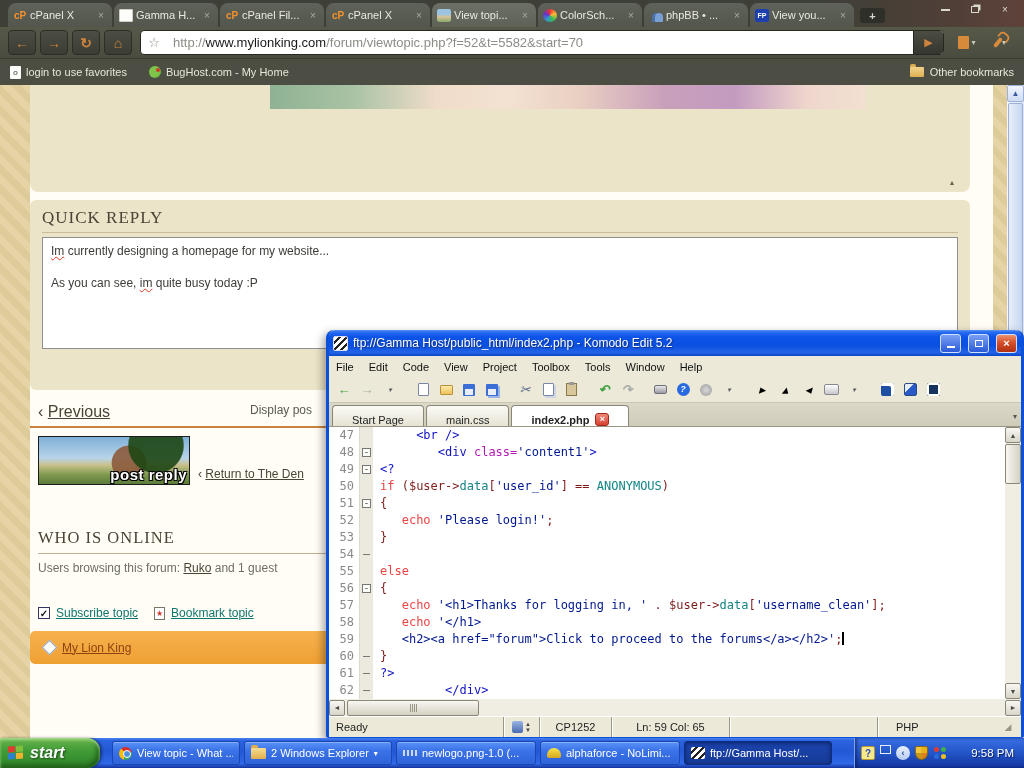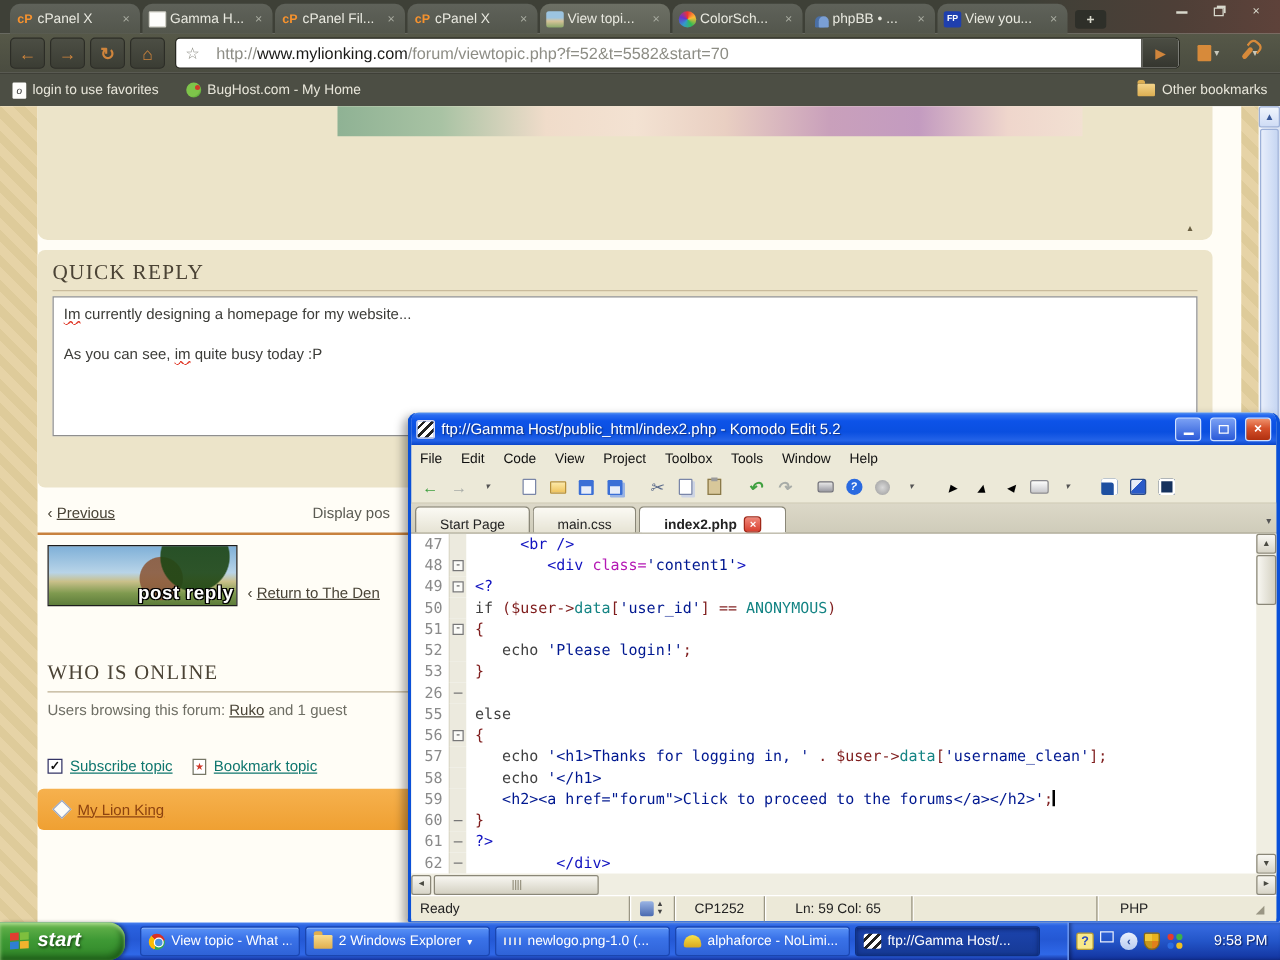--- a/index.html
+++ b/index.html
@@ -98,21 +98,21 @@
   .top-arrow{position:absolute;right:16px;bottom:5px;color:#6a5f42;font-size:8px;}
 
   .qr-panel{position:absolute;left:30px;top:115px;width:940px;height:190px;background:#ece4c9;border-radius:6px;}
   .qr-title{position:absolute;left:12px;top:8px;width:916px;font-family:"Liberation Serif",serif;
     font-size:17px;letter-spacing:1px;color:#4b4335;border-bottom:1px solid #c9bb9c;padding-bottom:4px;}
   .qr-text{position:absolute;left:12px;top:37px;width:916px;height:112px;background:#fff;
     border:1px solid #8f8f8f;font-size:12px;color:#3c3c38;line-height:16px;padding:5px 8px;}
   .qr-gap{height:16px;}
   .misspelled{text-decoration:underline wavy #e03a2a;text-decoration-thickness:1px;}
 
-  .nav-row{position:absolute;left:38px;top:318px;font-size:12px;color:#4a4437;text-align:right;}
+  .nav-row{position:absolute;left:38px;top:318px;font-size:16px;color:#4a4437;text-align:right;}
   .link{color:#4a4437;text-decoration:underline;cursor:pointer;}
   .display-pos{position:absolute;left:250px;top:318px;font-size:12px;color:#5a5a52;}
   .hrule{position:absolute;left:30px;top:341px;width:940px;height:2px;background:#c8823e;}
   .postreply{position:absolute;left:38px;top:351px;width:152px;height:49px;border:1px solid #1c1c1c;
     background:
       radial-gradient(circle at 78% 18%,rgba(30,70,20,.9) 0 22%,transparent 23%),
       radial-gradient(circle at 60% 55%,rgba(140,90,60,.9) 0 18%,transparent 19%),
       linear-gradient(180deg,#7fb0d8 0%,#b8d4e8 45%,#c9c08a 60%,#7f9a4f 80%,#5d7c3a 100%);
     display:flex;align-items:flex-end;justify-content:flex-end;}
   .postreply span{font-size:15px;font-weight:bold;color:#fff;padding:0 2px 1px 0;letter-spacing:.5px;
@@ -195,21 +195,21 @@
   .k-num{width:30px;text-align:right;color:#8a8a8a;padding-right:5px;flex:0 0 30px;}
   .k-fold{width:14px;flex:0 0 14px;background:#eceade;border-left:1px solid #dddacb;position:relative;}
   .fold-box{position:absolute;left:2px;top:4px;width:9px;height:9px;border:1px solid #777;background:#fbfbf8;
     color:#333;font-size:9px;line-height:7px;text-align:center;}
   .fold-dash{position:absolute;left:3px;top:8px;width:7px;height:1px;background:#777;}
   .k-code{padding-left:7px;flex:1;color:#000;}
   .tok-pln{color:#7f1d1d;}
   .tok-tag{color:#1012c0;}
   .tok-att{color:#b418b4;}
   .tok-str{color:#001890;}
-  .tok-kw{color:#404040;}
+  .tok-kw{color:#ef4444;}
   .tok-id{color:#148484;}
   .caret{display:inline-block;width:1.5px;height:13px;background:#000;vertical-align:-2px;}
 
   .k-vscroll{position:absolute;right:0;top:97px;width:16px;height:272px;background:#f0eee2;}
   .k-sbtn{position:absolute;left:0;width:16px;height:16px;background:linear-gradient(#f8f7f2,#d8d5c8);
     border:1px solid #8a8778;border-radius:2px;color:#4a4a42;font-size:7px;
     display:flex;align-items:center;justify-content:center;}
   .k-vthumb{position:absolute;left:0;top:17px;width:16px;height:40px;background:linear-gradient(90deg,#f8f7f2,#d4d1c2);
     border:1px solid #8a8778;border-radius:2px;}
   .k-hscroll{position:relative;height:17px;background:#f0eee2;display:flex;align-items:center;}
@@ -537,21 +537,21 @@
         <span class="k-taboverflow">▾</span>
       </div>
     <div class="k-editor" id="k-codearea">
         <div class="k-row"><span class="k-num">47</span><span class="k-fold"></span><span class="k-code"><span class="tok-pln">     </span><span class="tok-tag">&lt;br /&gt;</span></span></div>
         <div class="k-row"><span class="k-num">48</span><span class="k-fold"><span class="fold-box">-</span></span><span class="k-code"><span class="tok-pln">        </span><span class="tok-tag">&lt;div</span><span class="tok-pln"> </span><span class="tok-att">class=</span><span class="tok-str">'content1'</span><span class="tok-tag">&gt;</span></span></div>
         <div class="k-row"><span class="k-num">49</span><span class="k-fold"><span class="fold-box">-</span></span><span class="k-code"><span class="tok-tag">&lt;?</span></span></div>
         <div class="k-row"><span class="k-num">50</span><span class="k-fold"></span><span class="k-code"><span class="tok-kw">if</span><span class="tok-pln"> ($user-&gt;</span><span class="tok-id">data</span><span class="tok-pln">[</span><span class="tok-str">'user_id'</span><span class="tok-pln">] == </span><span class="tok-id">ANONYMOUS</span><span class="tok-pln">)</span></span></div>
         <div class="k-row"><span class="k-num">51</span><span class="k-fold"><span class="fold-box">-</span></span><span class="k-code"><span class="tok-pln">{</span></span></div>
         <div class="k-row"><span class="k-num">52</span><span class="k-fold"></span><span class="k-code"><span class="tok-pln">   </span><span class="tok-kw">echo</span><span class="tok-pln"> </span><span class="tok-str">'Please login!'</span><span class="tok-pln">;</span></span></div>
         <div class="k-row"><span class="k-num">53</span><span class="k-fold"></span><span class="k-code"><span class="tok-pln">}</span></span></div>
-        <div class="k-row"><span class="k-num">26</span><span class="k-fold"><span class="fold-dash"></span></span><span class="k-code"></span></div>
+        <div class="k-row"><span class="k-num">54</span><span class="k-fold"><span class="fold-dash"></span></span><span class="k-code"></span></div>
         <div class="k-row"><span class="k-num">55</span><span class="k-fold"></span><span class="k-code"><span class="tok-kw">else</span></span></div>
         <div class="k-row"><span class="k-num">56</span><span class="k-fold"><span class="fold-box">-</span></span><span class="k-code"><span class="tok-pln">{</span></span></div>
         <div class="k-row"><span class="k-num">57</span><span class="k-fold"></span><span class="k-code"><span class="tok-pln">   </span><span class="tok-kw">echo</span><span class="tok-pln"> </span><span class="tok-str">'&lt;h1&gt;Thanks for logging in, '</span><span class="tok-pln"> . $user-&gt;</span><span class="tok-id">data</span><span class="tok-pln">[</span><span class="tok-str">'username_clean'</span><span class="tok-pln">];</span></span></div>
         <div class="k-row"><span class="k-num">58</span><span class="k-fold"></span><span class="k-code"><span class="tok-pln">   </span><span class="tok-kw">echo</span><span class="tok-pln"> </span><span class="tok-str">'&lt;/h1&gt;</span></span></div>
         <div class="k-row"><span class="k-num">59</span><span class="k-fold"></span><span class="k-code"><span class="tok-pln">   </span><span class="tok-str">&lt;h2&gt;&lt;a href="forum"&gt;Click to proceed to the forums&lt;/a&gt;&lt;/h2&gt;'</span><span class="tok-pln">;</span><span class="caret"></span></span></div>
         <div class="k-row"><span class="k-num">60</span><span class="k-fold"><span class="fold-dash"></span></span><span class="k-code"><span class="tok-pln">}</span></span></div>
         <div class="k-row"><span class="k-num">61</span><span class="k-fold"><span class="fold-dash"></span></span><span class="k-code"><span class="tok-tag">?&gt;</span></span></div>
         <div class="k-row"><span class="k-num">62</span><span class="k-fold"><span class="fold-dash"></span></span><span class="k-code"><span class="tok-pln">         </span><span class="tok-tag">&lt;/div&gt;</span></span></div>
       </div>
     <div class="k-vscroll">

